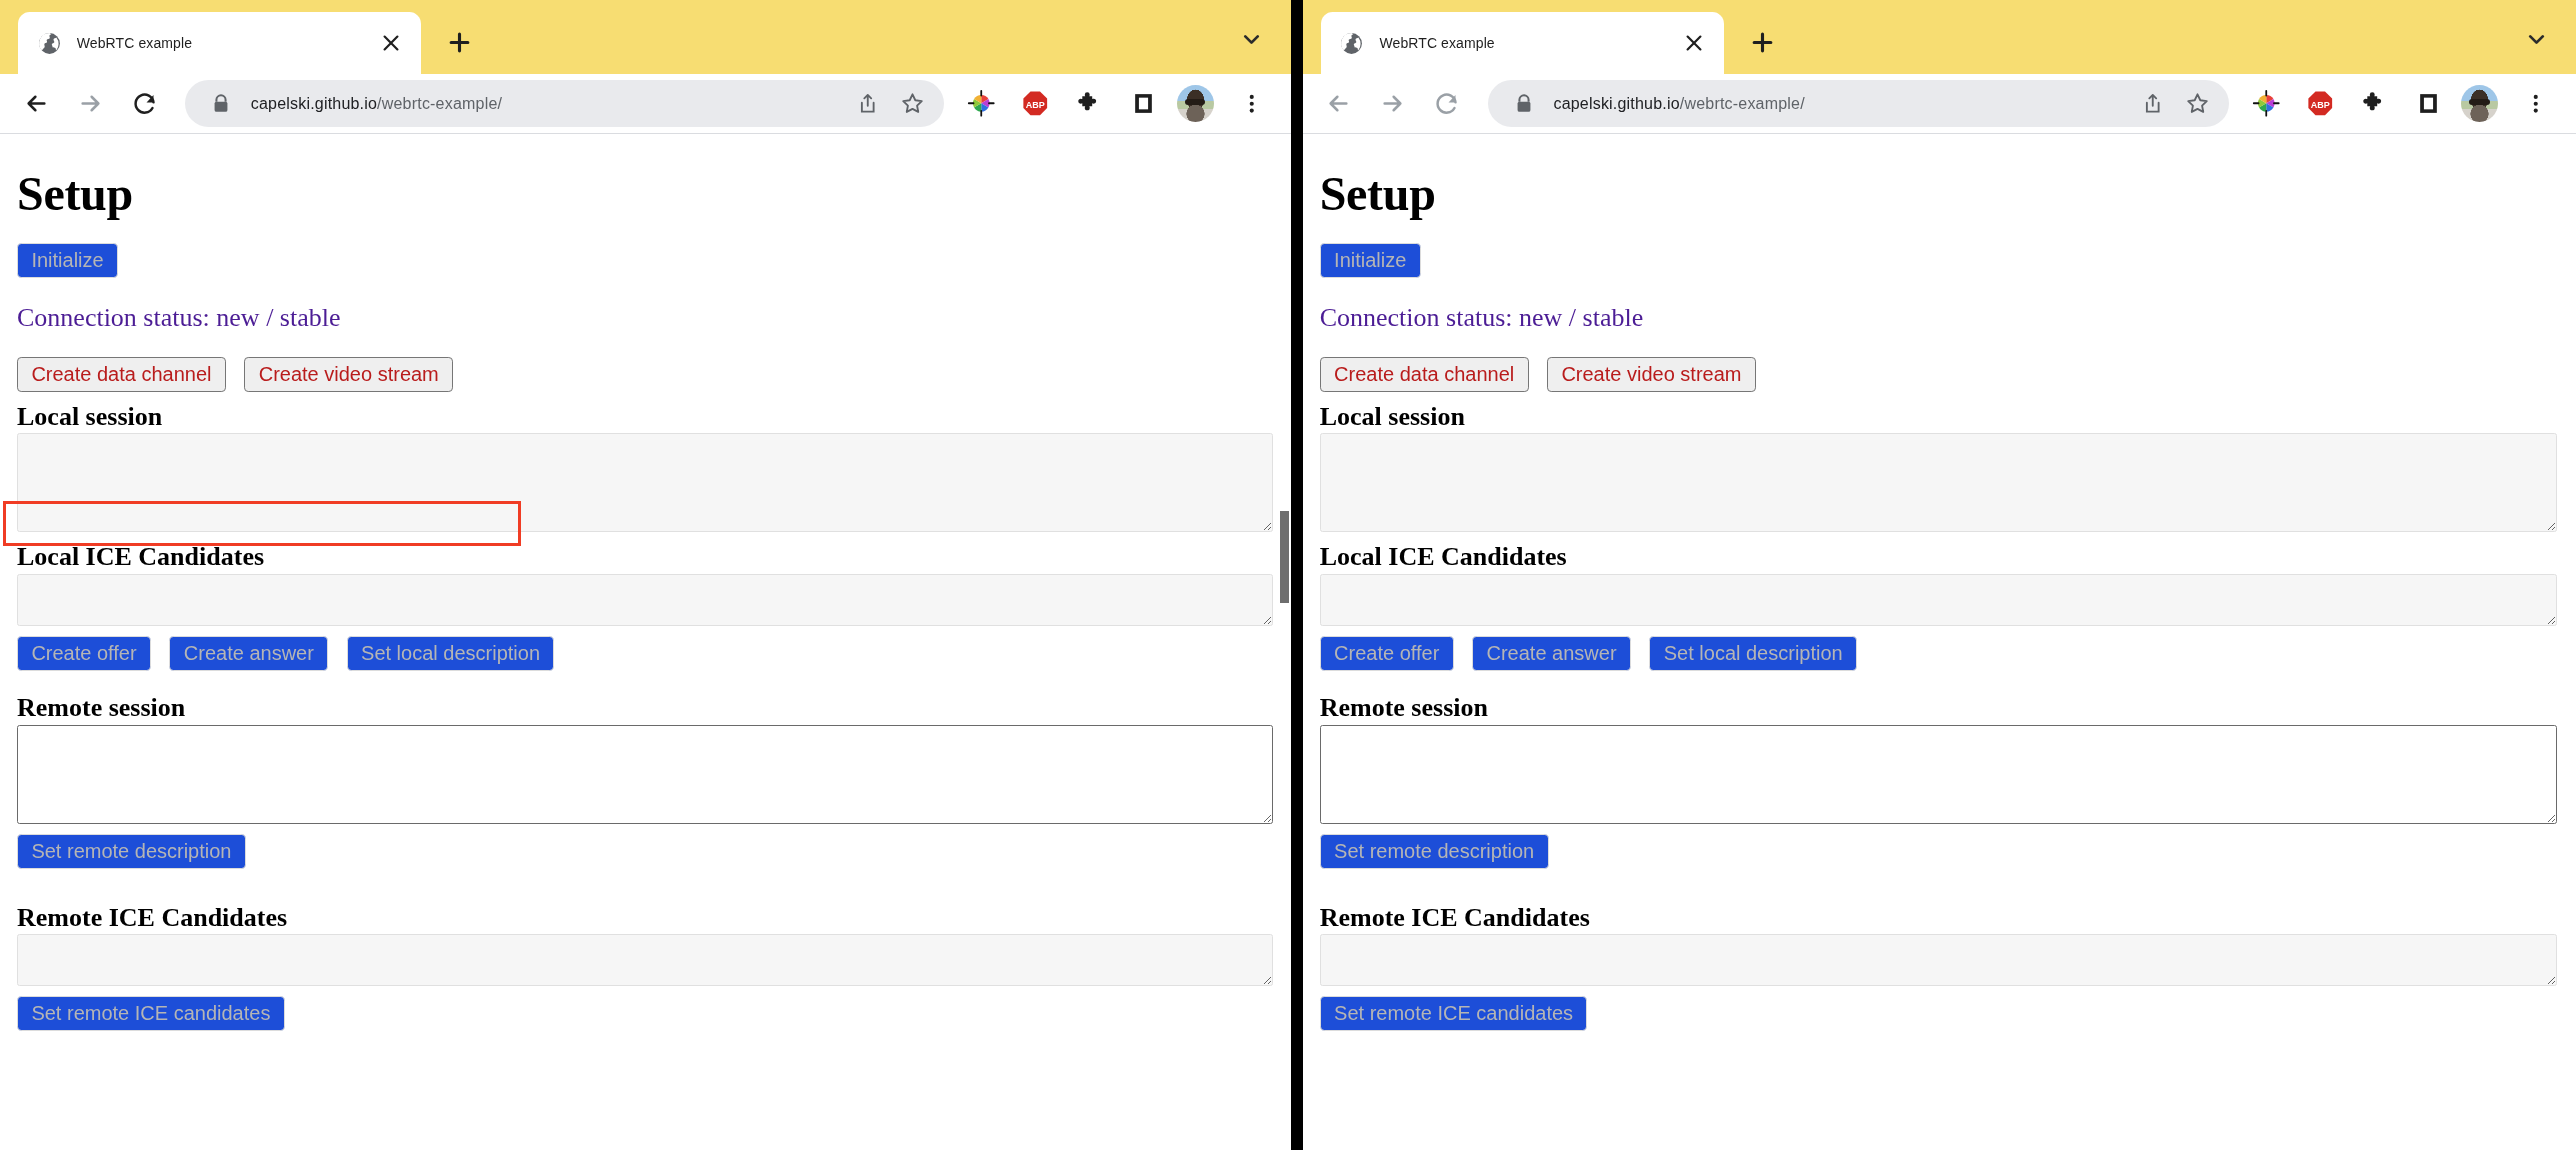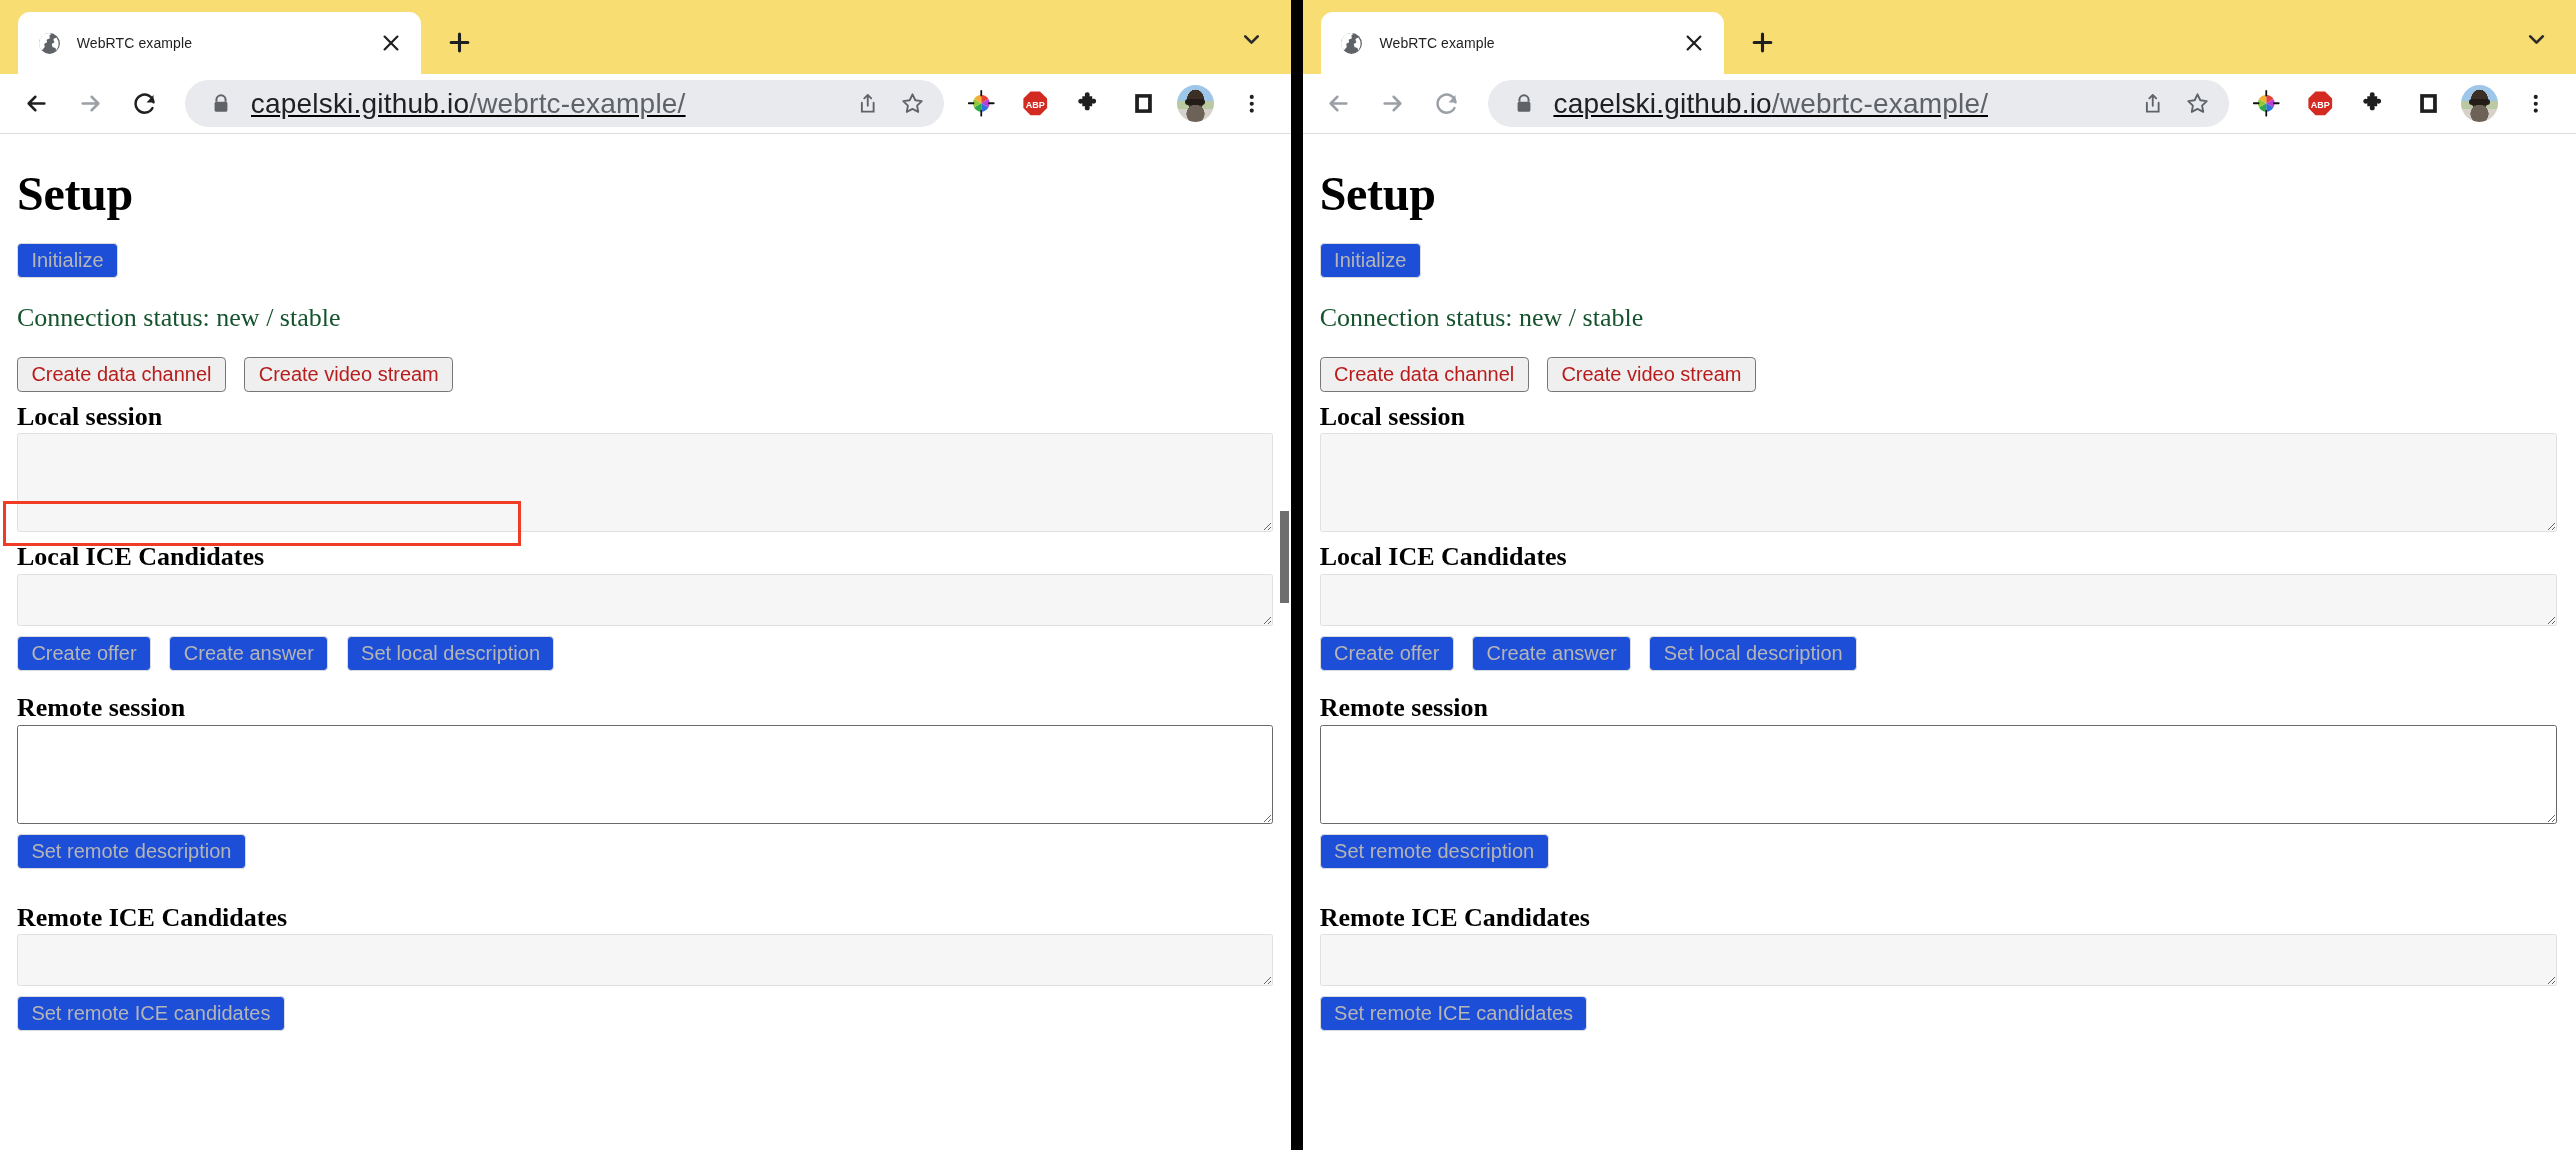--- a/index.html
+++ b/index.html
@@ -56,21 +56,21 @@
   .navbtn {
     width: 49px; height: 49px; flex: none; margin-right: 5px;
     display: flex; align-items: center; justify-content: center;
   }
   .omnibox {
     flex: 1 1 auto; height: 47px; background: #e9eaed; border-radius: 23.5px;
     display: flex; align-items: center; padding: 0 8.4px 0 25px;
     margin: 0 8.4px 0 11.7px; min-width: 0;
   }
   .omnibox .lock { width: 22px; height: 25px; flex: none; margin-right: 18.4px; }
-  .url { font-size: 28px; white-space: nowrap; overflow: hidden; letter-spacing: 0.2px; text-decoration: underline; }
+  .url { font-size: 16px; white-space: nowrap; overflow: hidden; letter-spacing: 0.2px; }
   .url .host { color: #202124; }
   .url .path { color: #5f6368; }
   .omni-actions { display: flex; align-items: center; margin-left: auto; flex: none; }
   .omni-icon {
     width: 45px; height: 45px; flex: none;
     display: flex; align-items: center; justify-content: center;
   }
   .ext-icon {
     width: 49px; height: 49px; flex: none; margin-left: 5px;
     display: flex; align-items: center; justify-content: center;
@@ -100,21 +100,21 @@
   }
   .btn {
     font-family: "Liberation Sans", sans-serif;
     font-size: 20px; padding: 5px 13.4px; border-radius: 4.2px;
     background: #efefef; border: 1.7px solid #767676; color: #b91c1c;
     line-height: 1.15;
   }
   .btn.disabled { color: #b5b5b5; border-color: #dcdcdc; background: #1d4ed8; }
   .btnrow { display: flex; gap: 18.4px; align-items: center; }
   .status {
-    font-size: 26px; color: #14532d; margin: 25px 0 23.5px;
+    font-size: 26px; color: #4c1d95; margin: 25px 0 23.5px;
   }
   .field-label { font-size: 26px; color: #000; margin: 0 0 1.7px; font-weight: bold; }
   .ta {
     display: block; width: 100%; background: #f6f6f6;
     border: 1.7px solid #e0e0e0; border-radius: 2.5px; position: relative;
   }
   .ta.enabled { background: #fff; border: 1.7px solid #6a6a6a; }
   .ta.tall { height: 99px; }
   .ta.short { height: 52px; }
   .ta::after {

